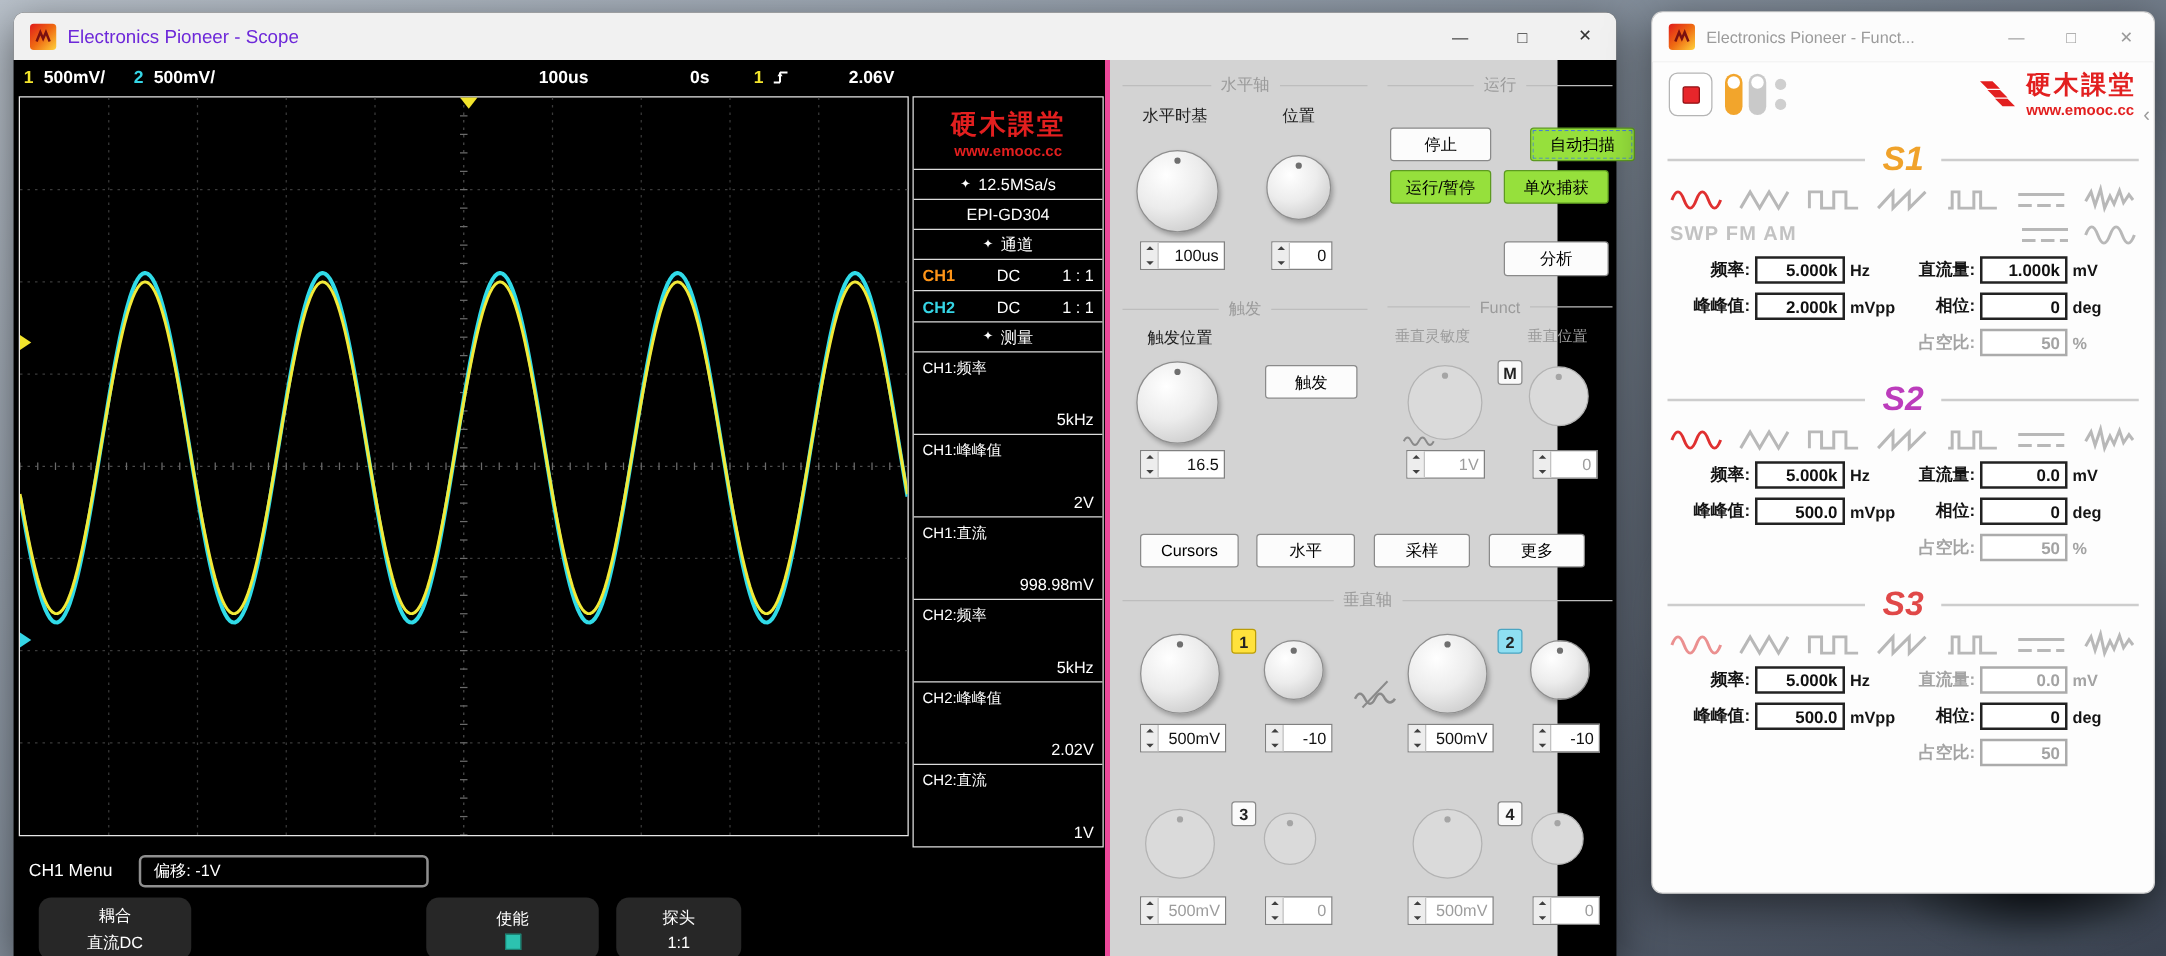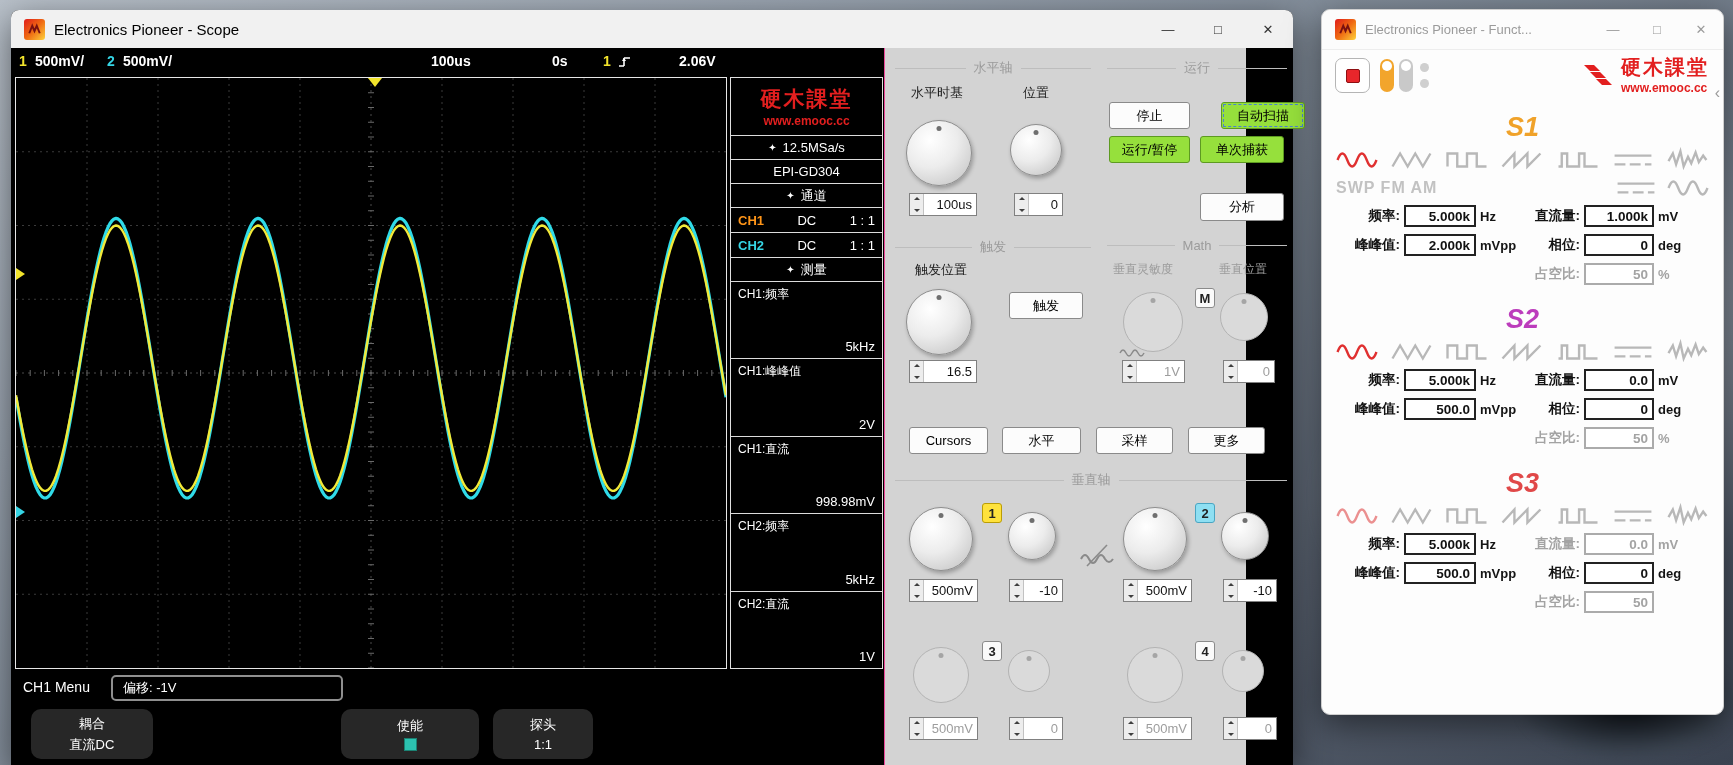--- a/index.html
+++ b/index.html
@@ -10,21 +10,21 @@
   .b1{left:1520px;top:645px;width:215px;height:115px;background:radial-gradient(ellipse,#141920 10%,#3b4450 60%,rgba(0,0,0,0) 75%);filter:blur(5px);}
   .b2{left:1290px;top:330px;width:450px;height:330px;background:radial-gradient(ellipse,#d7dde4 0%,rgba(0,0,0,0) 65%);opacity:.55;filter:blur(10px);}
   .b3{left:1600px;top:60px;width:180px;height:520px;background:radial-gradient(ellipse,#e6ebf0 0%,rgba(0,0,0,0) 70%);opacity:.4;filter:blur(12px);}
 
   .window{position:absolute;box-shadow:0 10px 34px rgba(0,0,0,.5);}
   .scope-win{left:11px;top:10px;width:1282px;height:755px;border-radius:8px 8px 0 0;background:#000;}
   .titlebar{height:38px;background:#f1f1f1;display:flex;align-items:center;border-radius:8px 8px 0 0;}
   .app-icon{width:21px;height:21px;border-radius:3px;margin:0 9px 0 13px;flex:none;
             background:linear-gradient(135deg,#e01b1b 0%,#ef6a12 50%,#ffd23c 100%);
             display:flex;align-items:center;justify-content:center;}
-  .tb-title{font-size:15px;color:#000000;}
+  .tb-title{font-size:15px;color:#6d28d9;}
   .tb-spacer{flex:1;}
   .winbtn{width:50px;height:38px;display:flex;align-items:center;justify-content:center;font-size:13px;color:#333;}
 
   .scope-body{display:flex;height:717px;background:#000;}
   .scope-left{width:873px;display:flex;flex-direction:column;flex:none;}
   .status-bar{height:29px;position:relative;flex:none;}
   .sb{position:absolute;top:5px;color:#fff;font-size:14px;font-weight:600;}
   .sb-y{color:#f2e42c;}
   .sb-c{color:#35d5e5;}
   .scope-mid{flex:1;display:flex;}
@@ -48,21 +48,21 @@
   .sp-meas:last-child{border-bottom:none;}
   .m-label{font-size:12px;}
   .m-value{font-size:13px;text-align:right;}
 
   .scope-bottom{height:96px;position:relative;flex:none;}
   .menu-label{position:absolute;left:12px;top:10px;color:#fff;font-size:14px;}
   .offset-box{position:absolute;left:100px;top:6px;width:232px;height:26px;border:2px solid #8f8f8f;border-radius:5px;color:#fff;font-size:13px;display:flex;align-items:center;padding-left:10px;}
   .sb-btn{position:absolute;top:40px;height:50px;background:#272727;border-radius:10px;color:#fff;display:flex;flex-direction:column;align-items:center;justify-content:center;gap:3px;font-size:13px;}
   .chk{width:13px;height:13px;background:#2cc2b0;border:1px solid #1b8273;}
 
-  .ctrl-panel{width:362px;background:#d3d3d3;position:relative;border-left:1px solid #ec4899;flex:none;}
+  .ctrl-panel{width:362px;background:#d3d3d3;position:relative;border-left:4px solid #ec4899;flex:none;}
   .sec-title{position:absolute;display:flex;align-items:center;gap:8px;color:#9b9b9b;font-size:13px;}
   .sec-title .ln{flex:1;height:1px;background:#bdbdbd;}
   .ctrl-label{position:absolute;font-size:13px;color:#1c1c1c;white-space:nowrap;}
   .ctrl-label.dis{color:#9b9b9b;}
   .knob{position:absolute;border-radius:50%;border:1px solid #8e8e8e;box-shadow:1.5px 2.5px 4px rgba(0,0,0,.28);
         background:radial-gradient(circle at 36% 30%,#ffffff 0%,#ececec 45%,#cfcfcf 80%,#c2c2c2 100%);}
   .knob .dot{position:absolute;left:50%;top:5px;transform:translateX(-50%);width:5px;height:5px;border-radius:50%;background:#6f6f6f;}
   .knob.dis{background:#dadada;border-color:#b3b3b3;box-shadow:none;}
   .knob.dis .dot{background:#a5a5a5;}
   .ch-badge{position:absolute;width:20px;height:20px;border-radius:3px;display:flex;align-items:center;justify-content:center;font-size:13px;font-weight:bold;border:1px solid #8a8a8a;background:#fafafa;color:#222;}
@@ -90,21 +90,21 @@
   .stop-sq{width:14px;height:14px;background:#e8262b;border:1px solid #8e0f12;border-radius:2px;}
   .toggle{position:absolute;top:9px;width:14px;height:33px;border-radius:7px;background:#c9c9c9;}
   .toggle .tknob{position:absolute;left:2px;top:2px;width:10px;height:10px;border-radius:50%;background:#fff;}
   .toggle.on{background:#f2a52c;}
   .dotcol{position:absolute;left:98px;top:13px;display:flex;flex-direction:column;gap:7px;}
   .dotcol .d{width:9px;height:9px;border-radius:50%;background:#cfcfcf;}
   .fg-brand{position:absolute;right:14px;top:4px;display:flex;align-items:center;gap:8px;color:#e21f1f;}
   .fg-brand-name{font-family:"DejaVu Serif",serif;font-size:20px;font-weight:bold;letter-spacing:2px;}
   .fg-brand-url{font-size:12px;font-weight:bold;}
   .fg-collapse{position:absolute;right:3px;top:74px;color:#9b9b9b;font-size:16px;}
-  .s-title{display:flex;align-items:center;margin:8px 12px 0;flex-direction:column;}
+  .s-title{display:flex;align-items:center;margin:8px 12px 0;}
   .s-title .ln{flex:1;height:2px;background:#cdcdcd;}
   .s-title .txt{margin:0 14px;font-size:27px;font-weight:bold;font-style:italic;}
   .s-title.c1 .txt{color:#f0a22a;}
   .s-title.c2 .txt{color:#bc3cbc;}
   .s-title.c3 .txt{color:#e04848;}
   .wfrow{display:flex;align-items:center;justify-content:space-between;padding:4px 14px 0;}
   .wficon{width:42px;height:26px;color:#b8b8b8;}
   .wficon svg{width:100%;height:100%;}
   .wficon.sel{color:#e03030;}
   .wficon.s3sel{color:#eb9090;}
@@ -323,20 +323,24 @@
           </div>
           <div class="sp-meas">
             <div class="m-label">CH1:直流</div>
             <div class="m-value">998.98mV</div>
           </div>
           <div class="sp-meas">
             <div class="m-label">CH2:频率</div>
             <div class="m-value">5kHz</div>
           </div>
           <div class="sp-meas">
+            <div class="m-label">CH2:峰峰值</div>
+            <div class="m-value">2.02V</div>
+          </div>
+          <div class="sp-meas">
             <div class="m-label">CH2:直流</div>
             <div class="m-value">1V</div>
           </div>
         </div>
       </div>
 
       <div class="scope-bottom">
         <div class="menu-label">CH1 Menu</div>
         <div class="offset-box">偏移: -1V</div>
         <div class="sb-btn" style="left:20px;width:122px">
@@ -394,21 +398,21 @@
       <div class="cbtn green" style="left:315px;top:88px;width:84px;height:27px">单次捕获</div>
       <div class="cbtn" style="left:315px;top:145px;width:84px;height:28px">分析</div>
 
       <div class="sec-title" style="left:10px;top:190px;width:196px">
         <div class="ln"></div>
           <span>触发</span>
           <div class="ln"></div>
       </div>
       <div class="sec-title" style="left:222px;top:190px;width:180px">
         <div class="ln"></div>
-          <span>Math</span>
+          <span>Funct</span>
           <div class="ln"></div>
       </div>
       <div class="ctrl-label" style="left:30px;top:213px">触发位置</div>
       <div class="knob" style="left:21px;top:241px;width:66px;height:66px">
           <div class="dot"></div>
         </div>
       <div class="cbtn" style="left:124px;top:244px;width:74px;height:27px">触发</div>
       <div class="spin" style="left:24px;top:312px;width:68px">
         <div class="arrows">
             <div class="ar up"></div>

